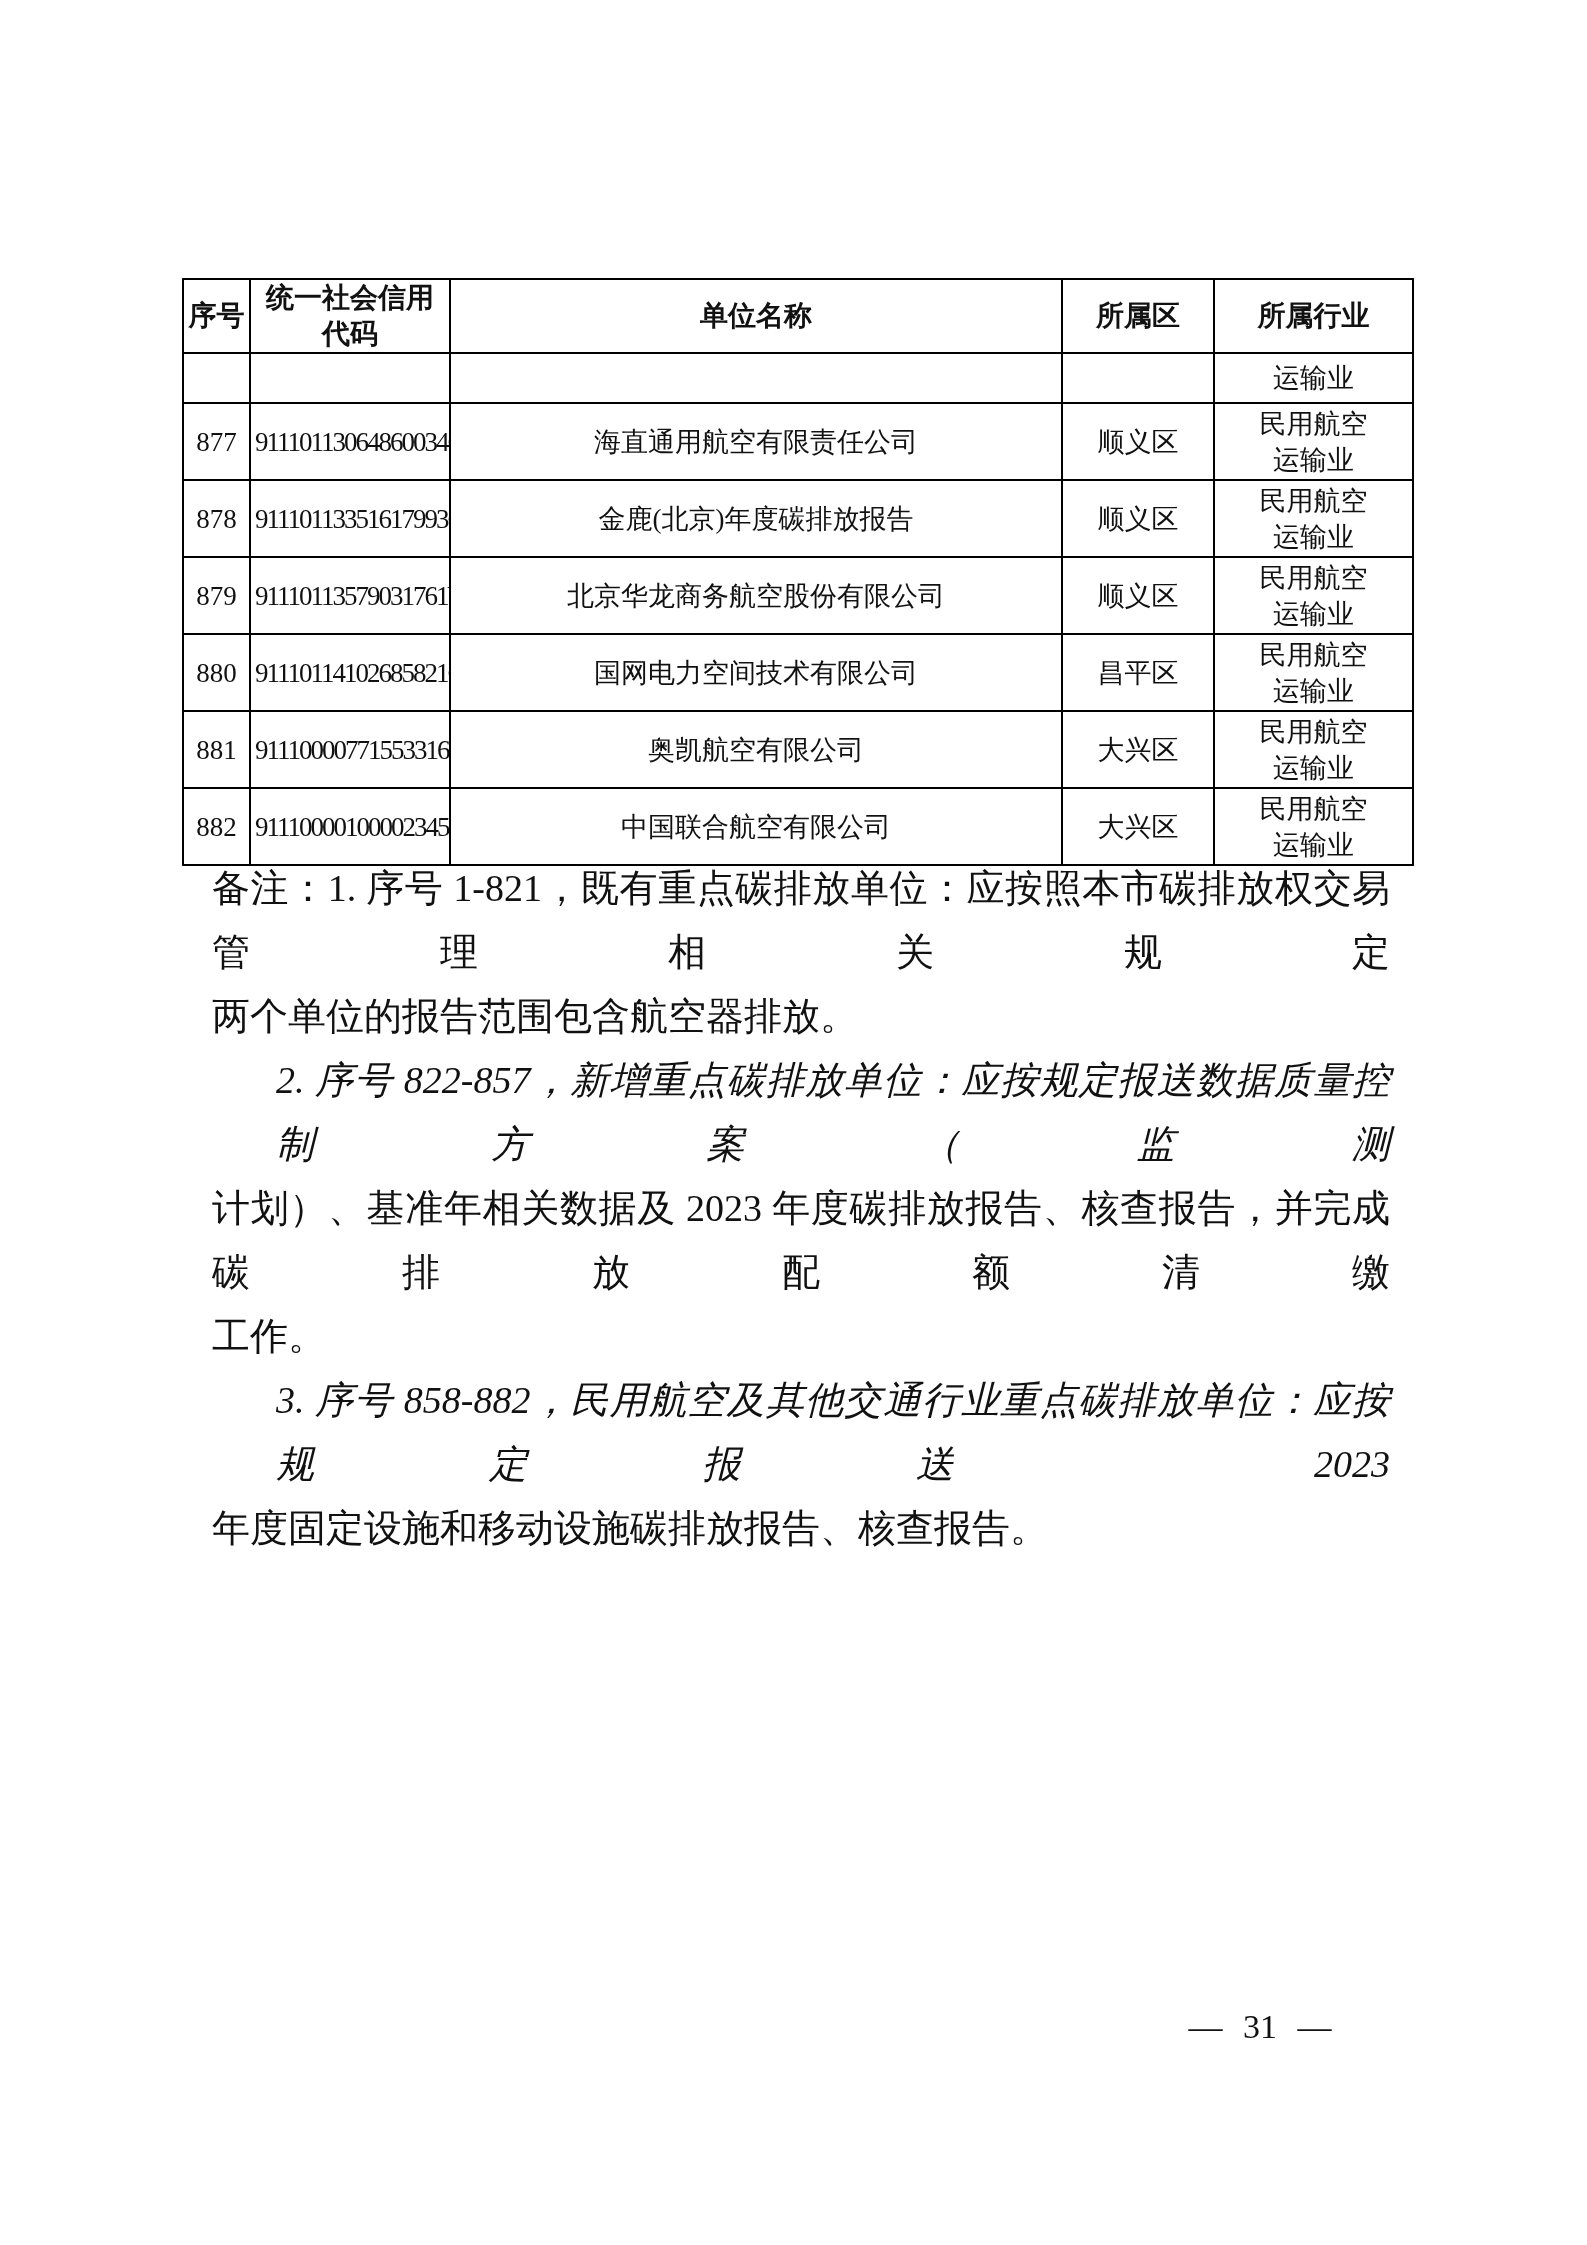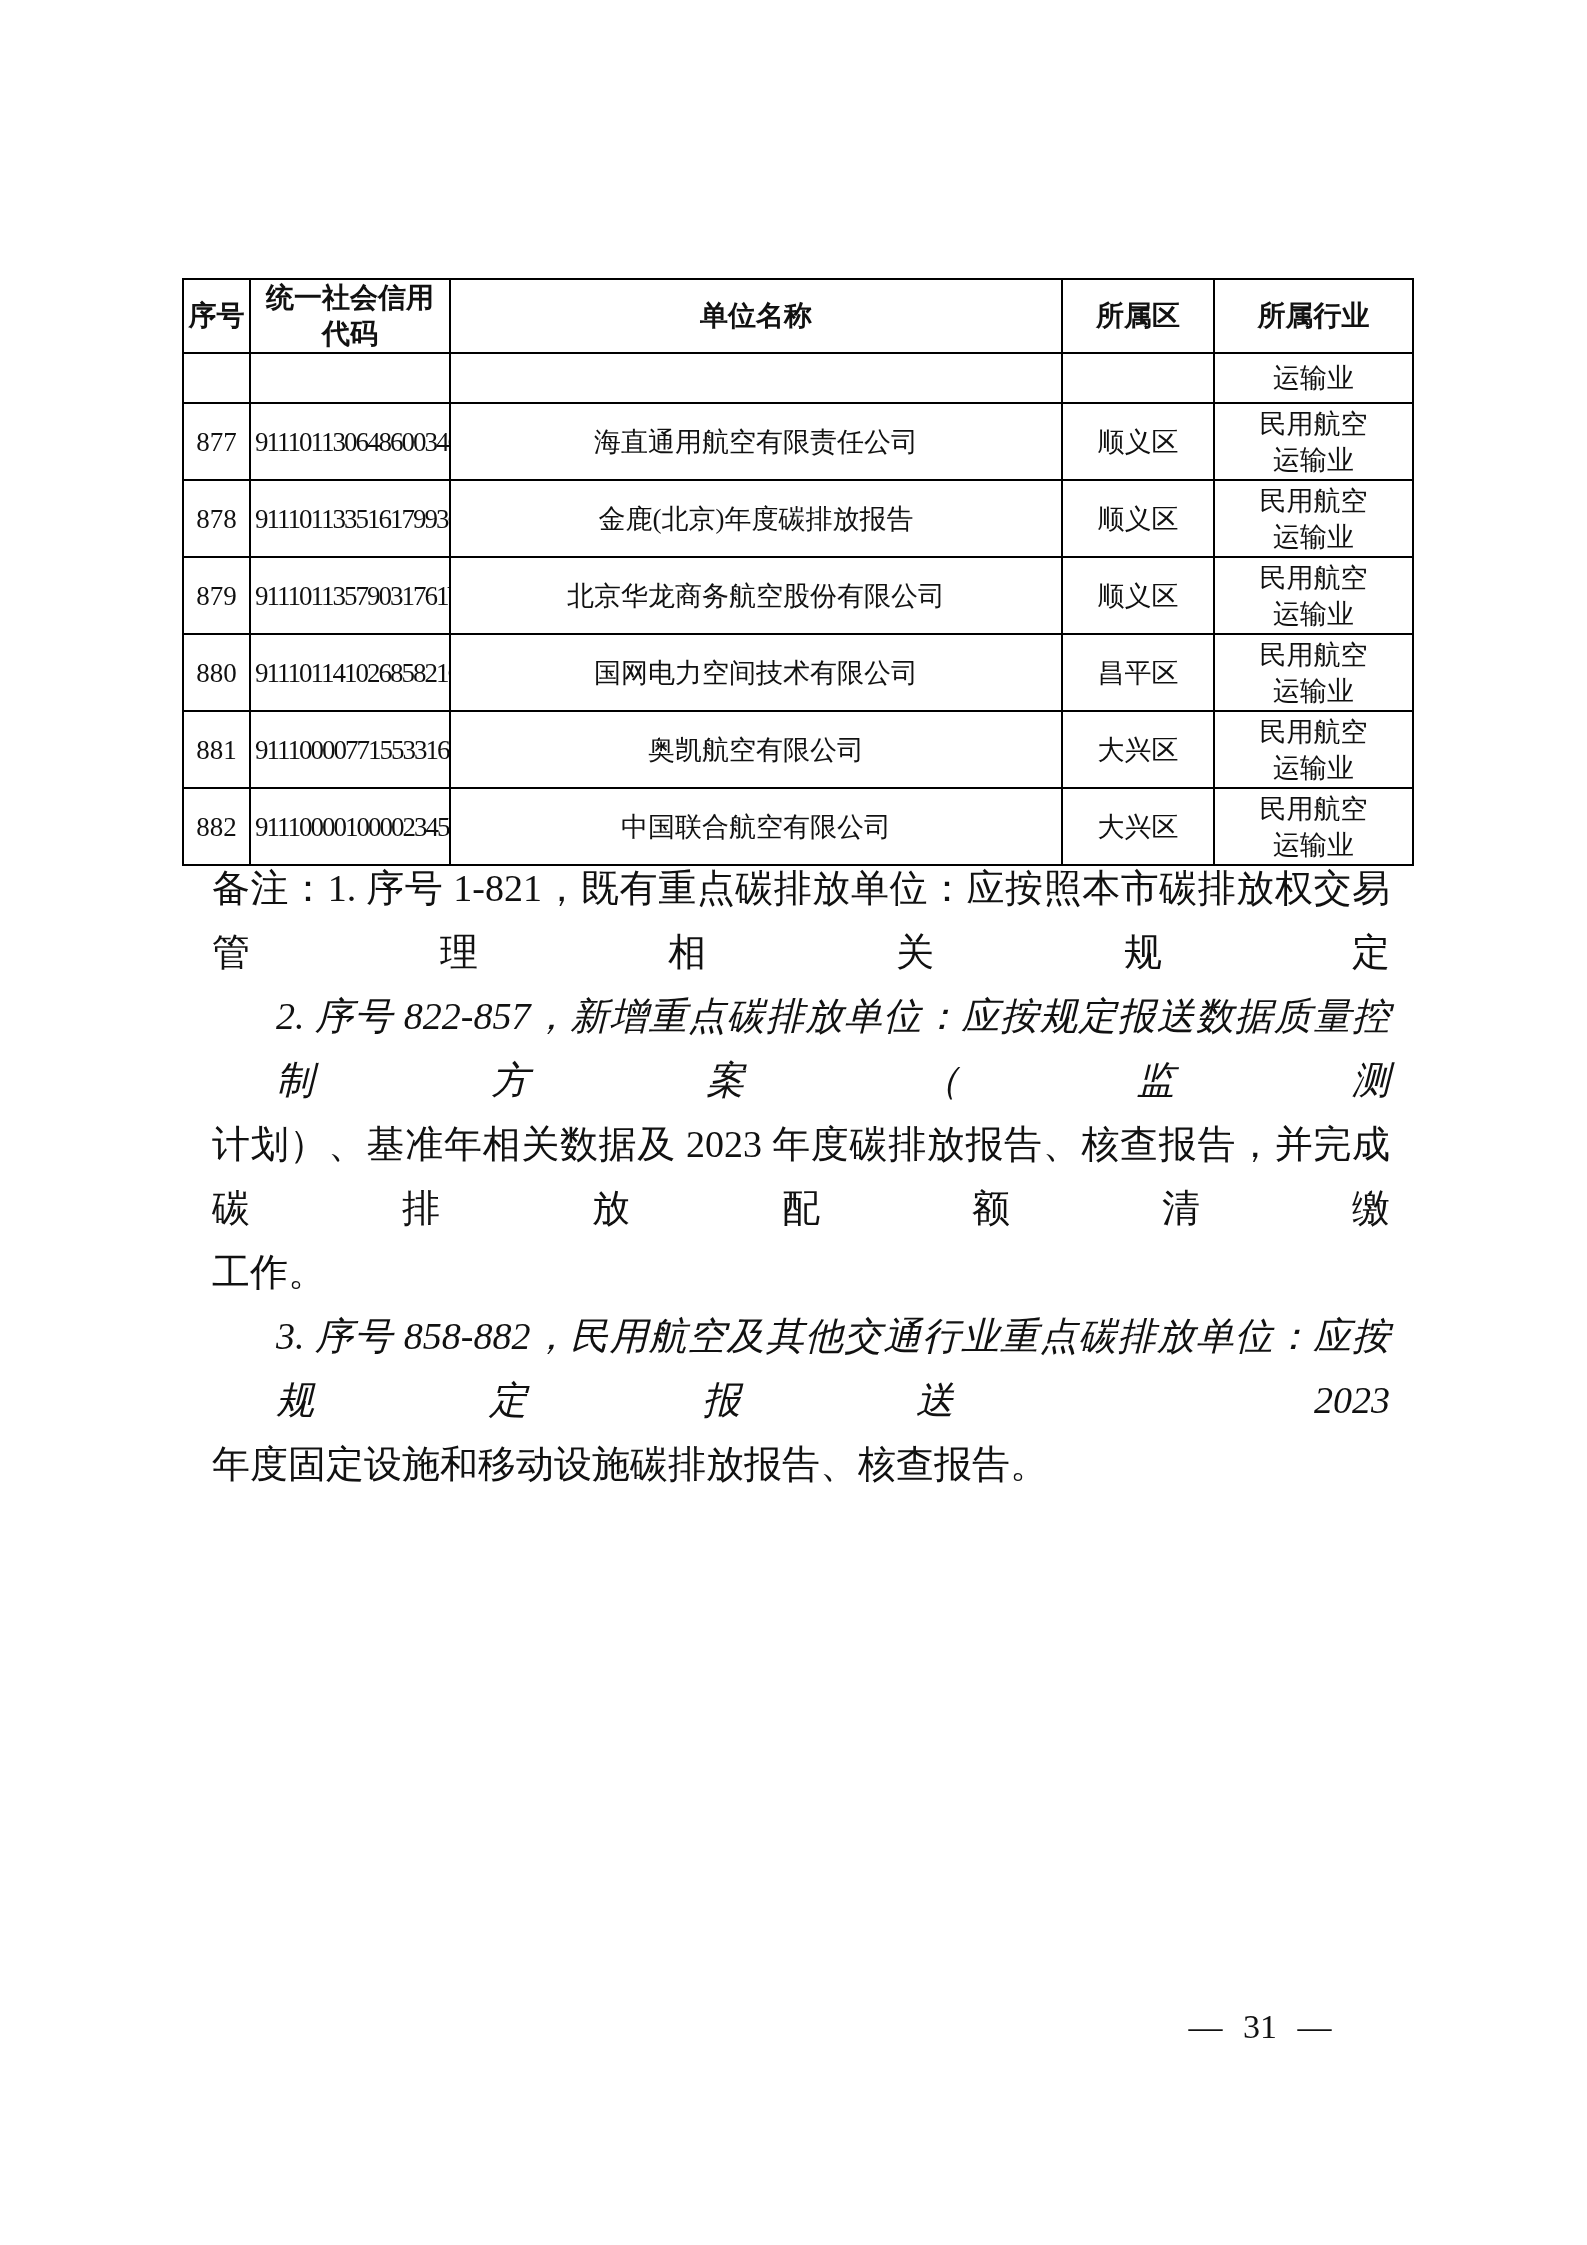--- a/index.html
+++ b/index.html
@@ -168,20 +168,21 @@
           <td class="cell-industry">民用航空
 运输业</td>
         </tr>
       </tbody>
     </table>
   </div>
 
   <div class="notes">
     <div>
       <div class="note-line">备注：1. 序号 1-821，既有重点碳排放单位：应按照本市碳排放权交易管理相关规定</div>
+      <div class="note-line last">两个单位的报告范围包含航空器排放。</div>
     </div>
     <div>
       <div class="note-line indent">2. 序号 822-857，新增重点碳排放单位：应按规定报送数据质量控制方案（监测</div>
       <div class="note-line">计划）、基准年相关数据及 2023 年度碳排放报告、核查报告，并完成碳排放配额清缴</div>
       <div class="note-line last">工作。</div>
     </div>
     <div>
       <div class="note-line indent">3. 序号 858-882，民用航空及其他交通行业重点碳排放单位：应按规定报送 2023</div>
       <div class="note-line last">年度固定设施和移动设施碳排放报告、核查报告。</div>
     </div>

